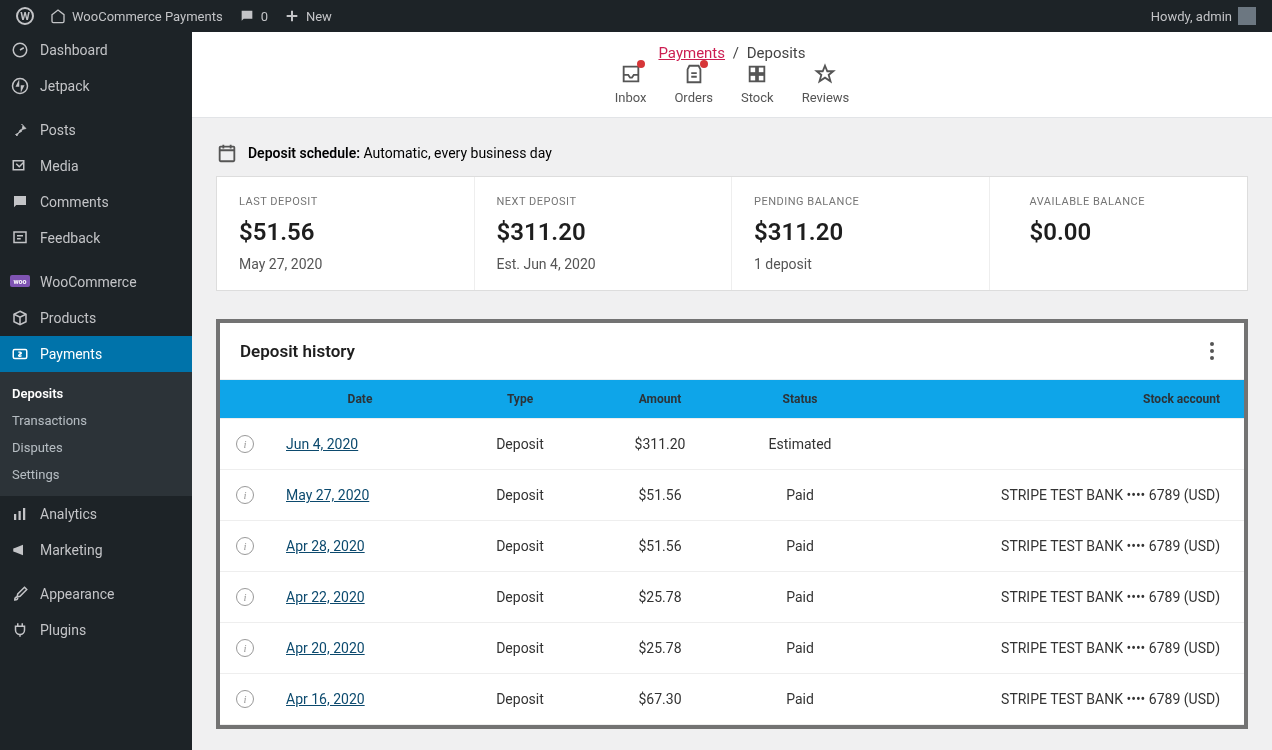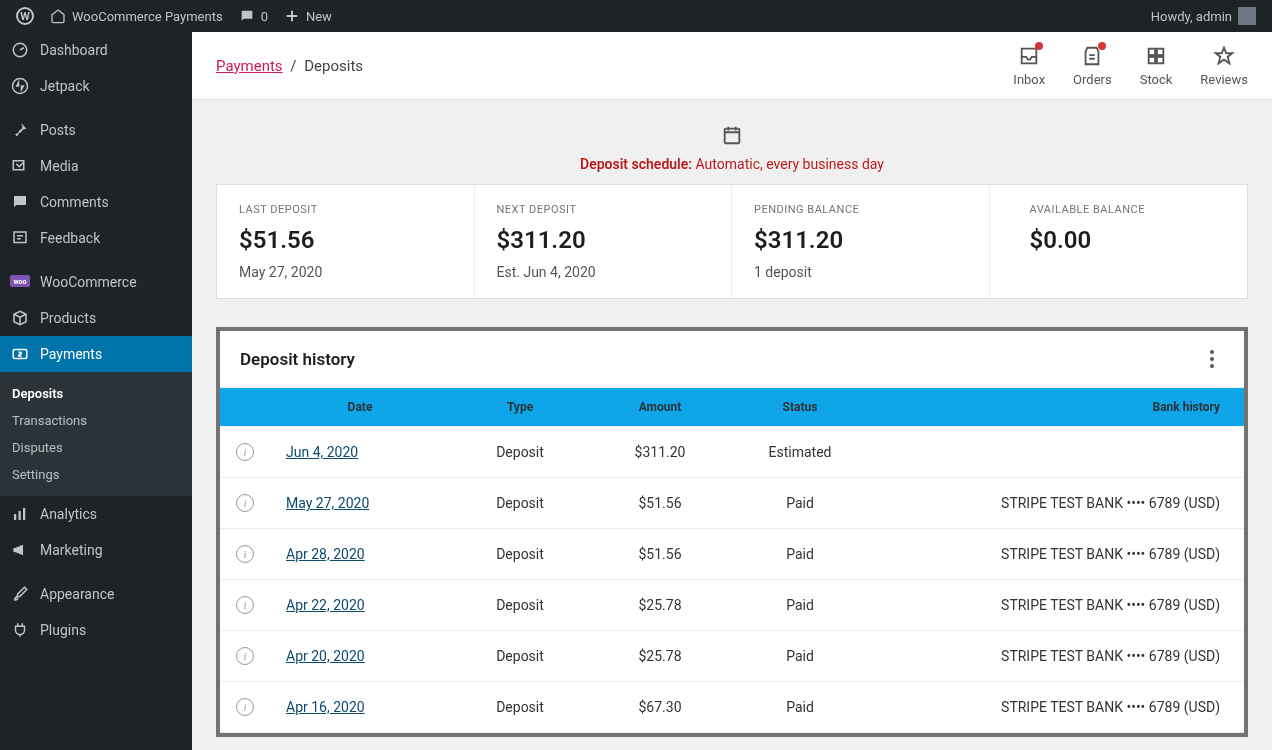--- a/index.html
+++ b/index.html
@@ -15,30 +15,30 @@
 .sidebar-item { display: flex; align-items: center; gap: 10px; padding: 8px 10px; cursor: pointer; font-size: 14px; }
 .sidebar-item.active { background: #0073aa; color: #fff; position: relative; }
 .sidebar-item.active::after { content: ''; position: absolute; right: -8px; top: 50%; transform: translateY(-50%); border: 8px solid transparent; border-right-color: #f0f0f1; }
 .sidebar-icon { width: 20px; height: 20px; display: flex; align-items: center; justify-content: center; flex-shrink: 0; }
 .sidebar-sep { height: 8px; }
 .submenu { background: #2c3338; padding: 8px 0; }
 .submenu-item { padding: 6px 12px; font-size: 13px; color: rgba(240,246,252,.7); cursor: pointer; }
 .submenu-item.active { color: #fff; font-weight: 600; }
 
 .main { flex: 1; min-width: 0; }
-.topbar { background: #fff; display: flex; justify-content: space-between; align-items: center; padding: 12px 24px; border-bottom: 1px solid #e2e4e7; }
+.topbar { background: #fff; display: flex; justify-content: space-between; align-items: center; padding: 12px 24px; border-bottom: 1px solid #e2e4e7; flex-direction: column; }
 .breadcrumb { font-size: 15px; color: #444; }
 .breadcrumb a { color: #cc1e52; text-decoration: underline; }
 .topbar-actions { display: flex; gap: 28px; }
 .topbar-action { display: flex; flex-direction: column; align-items: center; gap: 4px; cursor: pointer; color: #555; font-size: 13px; }
 .topbar-action-icon { position: relative; width: 24px; height: 24px; display: flex; align-items: center; justify-content: center; }
 .notif-dot { position: absolute; top: -2px; right: -2px; width: 8px; height: 8px; background: #d63638; border-radius: 50%; }
 
 .content { padding: 24px; }
-.schedule-row { display: flex; align-items: center; gap: 10px; margin-bottom: 12px; font-size: 14px; color: #b91c1c; flex-direction: column; }
+.schedule-row { display: flex; align-items: center; gap: 10px; margin-bottom: 12px; font-size: 14px; color: #000000; }
 .schedule-row strong { font-weight: 600; }
 .summary-grid { display: grid; grid-template-columns: repeat(4, 1fr); background: #fff; border: 1px solid #ddd; margin-bottom: 28px; }
 .summary-card { padding: 18px 22px; border-right: 1px solid #eee; }
 .summary-card:last-child { border-right: none; padding-left: 40px; }
 .summary-label { font-size: 11px; letter-spacing: .5px; color: #757575; text-transform: uppercase; margin-bottom: 10px; }
 .summary-value { font-size: 24px; font-weight: 600; margin-bottom: 10px; }
 .summary-sub { font-size: 14px; color: #555; }
 
 .panel { background: #fff; border: 4px solid #737373; }
 .panel-header { display: flex; justify-content: space-between; align-items: center; padding: 16px 20px; }
@@ -320,21 +320,21 @@
             </div>
         </div>
         <table>
           <thead>
             <tr>
               <th class="col-icon"></th>
               <th class="col-date">Date</th>
               <th class="col-type">Type</th>
               <th class="col-amount">Amount</th>
               <th class="col-status">Status</th>
-              <th class="col-bank">Bank history</th>
+              <th class="col-bank">Stock account</th>
             </tr>
           </thead>
           <tbody id="rows">
               <tr>
                 <td class="col-icon"><span class="info-circle">i</span></td>
                 <td class="col-date"><span class="date-link">Jun 4, 2020</span></td>
                 <td class="col-type">Deposit</td>
                 <td class="col-amount">$311.20</td>
                 <td class="col-status">Estimated</td>
                 <td class="col-bank"></td>

